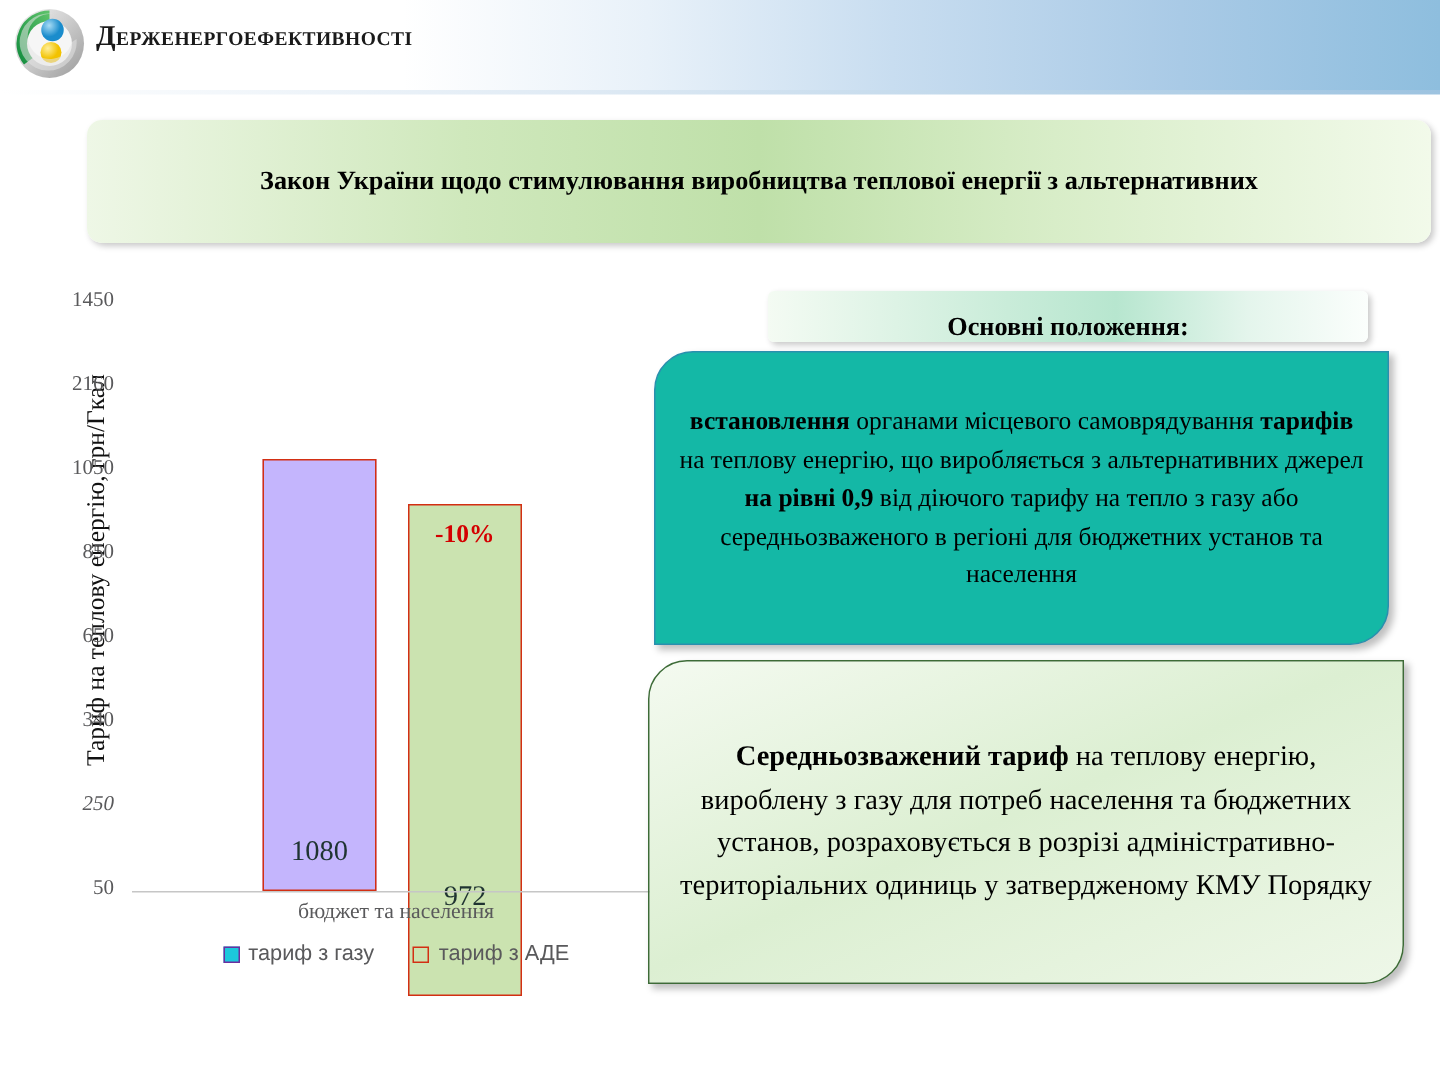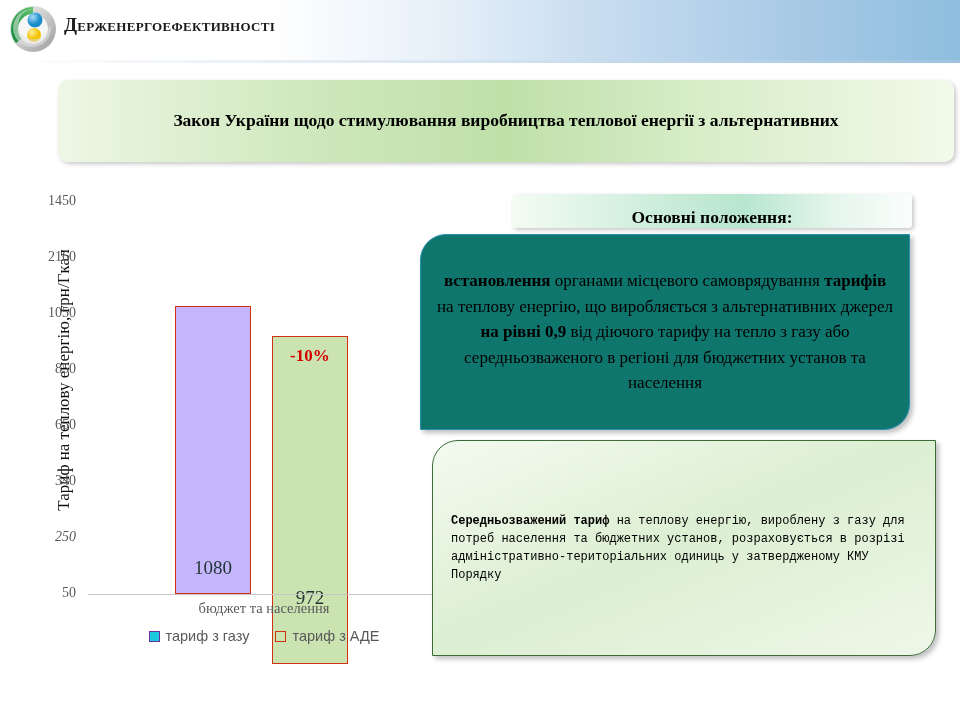--- a/index.html
+++ b/index.html
@@ -177,23 +177,23 @@
   }
   #provisions-header-text {
     font-family: "Liberation Serif", serif;
     font-size: 17.5px;
     font-weight: bold;
     color: #000000;
   }
 
   #callout-blue {
     position: absolute;
-    left: 420px; top: 234px;
+    left: 436px; top: 234px;
     width: 490px; height: 196px;
-    background: #0f766e;
+    background: #14b8a6;
     border: 1.4px solid #2a8fae;
     border-radius: 26px 0 26px 0;
     box-shadow: 3px 3px 5px rgba(0,0,0,0.25);
     box-sizing: border-box;
     display: flex;
     align-items: center;
     justify-content: center;
     padding: 6px 16px;
   }
   #callout-blue-text {
@@ -212,24 +212,24 @@
     border: 1.2px solid #3d6b37;
     border-radius: 26px 0 26px 0;
     box-shadow: 3px 3px 5px rgba(0,0,0,0.25);
     box-sizing: border-box;
     display: flex;
     align-items: center;
     justify-content: center;
     padding: 6px 18px;
   }
   #callout-green-text {
-    font-family: Liberation Mono, monospace;
-    font-size: 12px;
+    font-family: Liberation Serif, serif;
+    font-size: 19px;
     color: #000000;
-    text-align: left;
+    text-align: center;
     line-height: 1.5;
   }
   b { font-weight: bold; }
 </style>
 </head>
 <body>
 
 <div id="header-band"></div>
 <div id="header-band-underline"></div>
 

